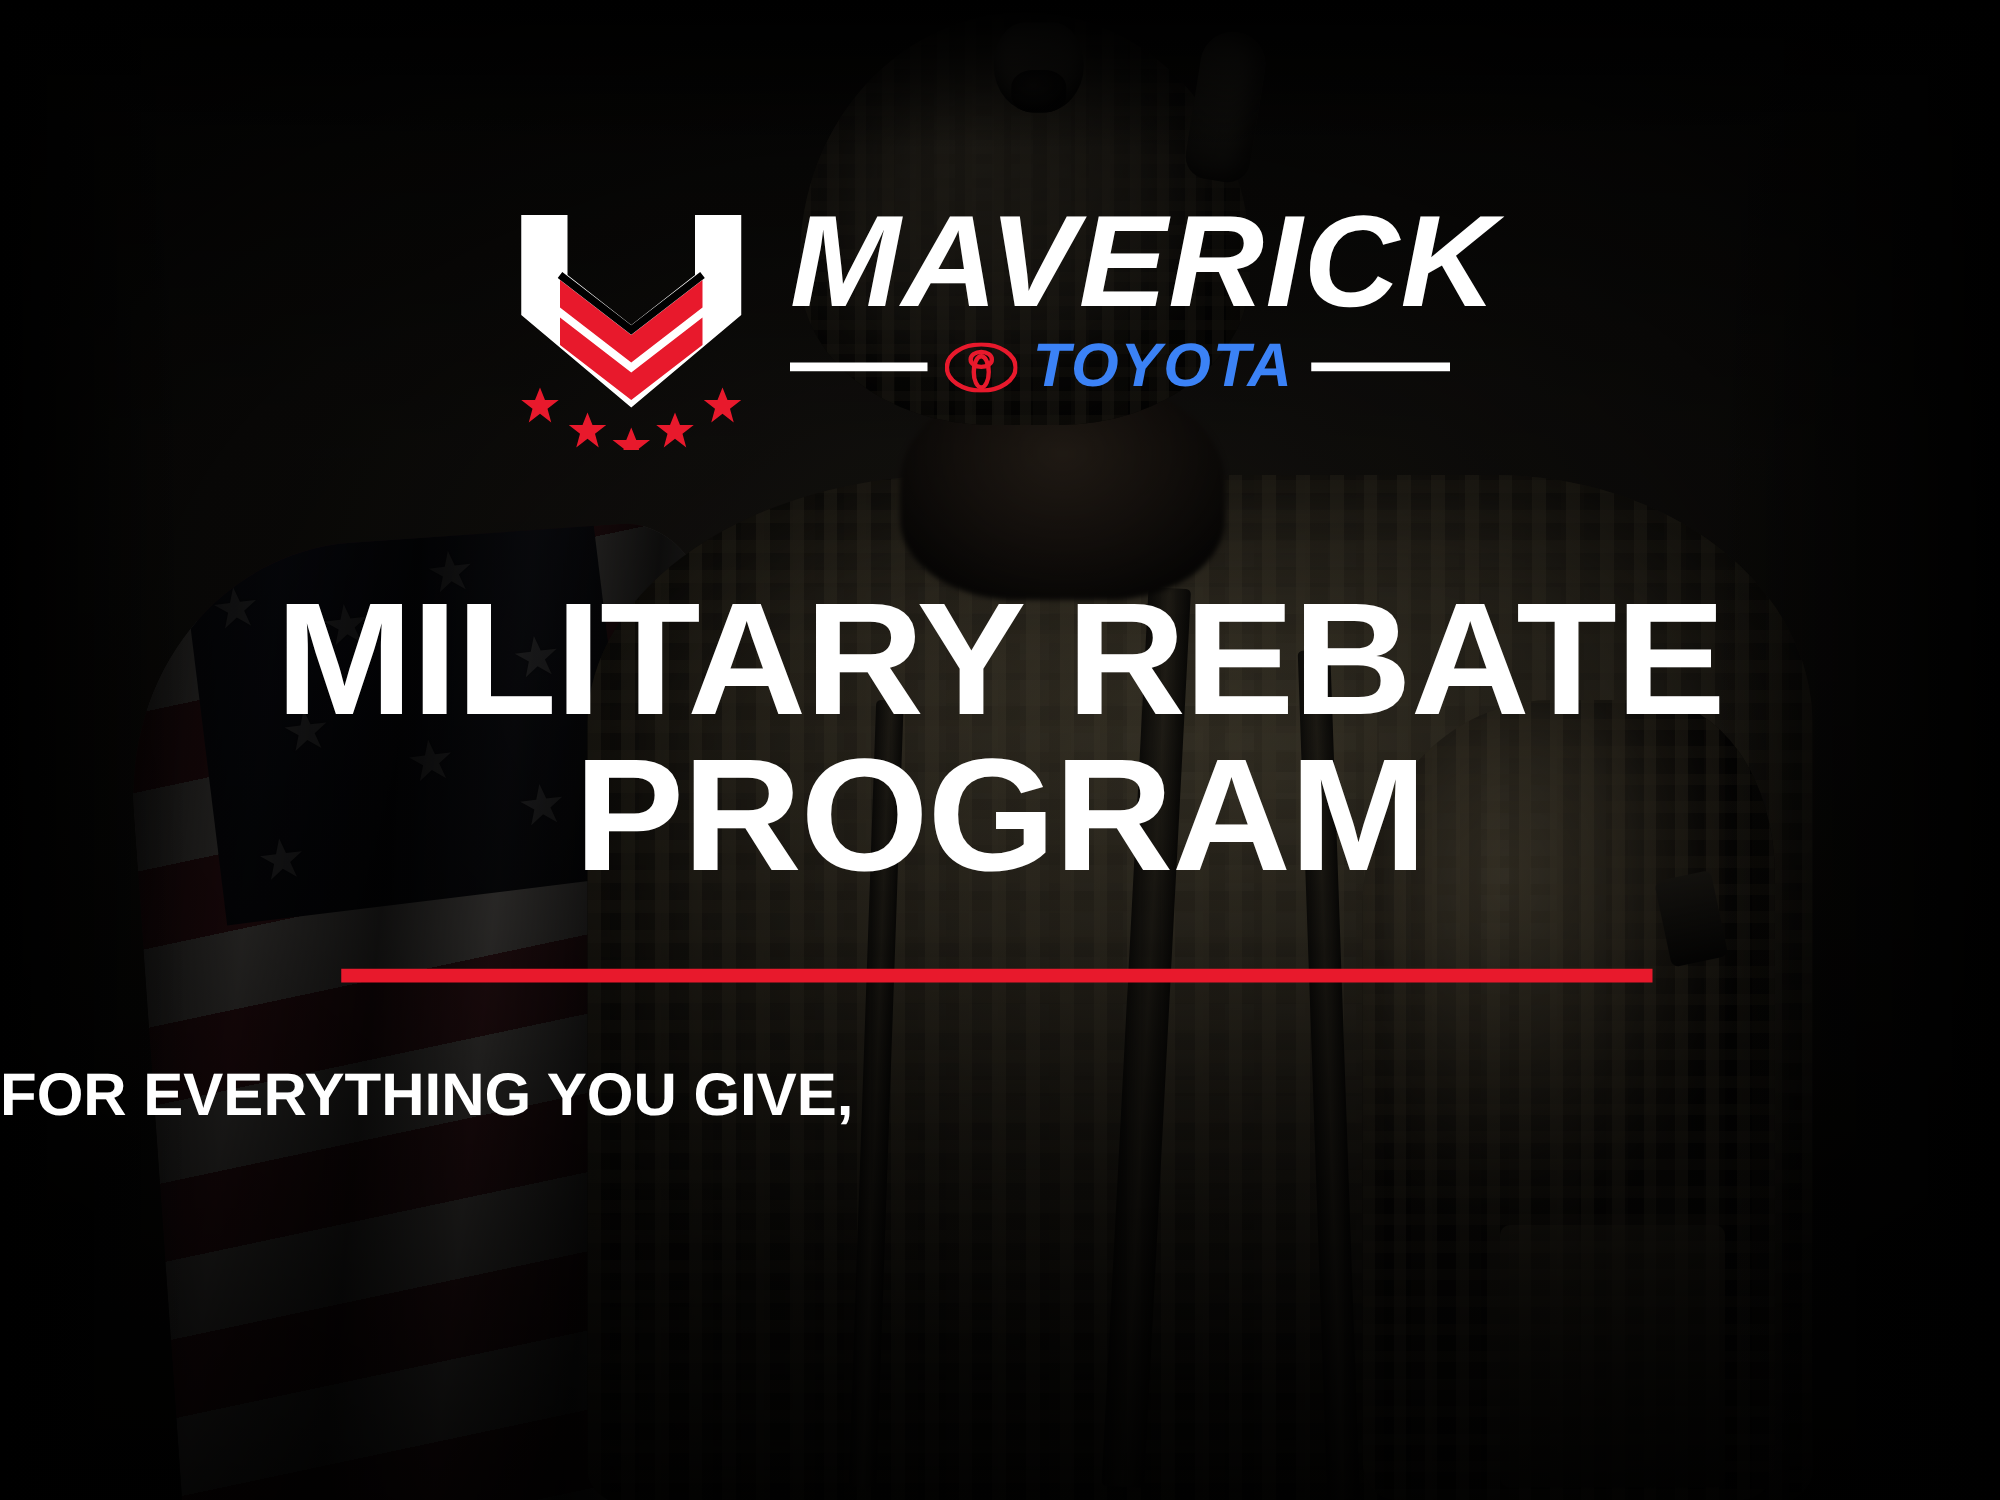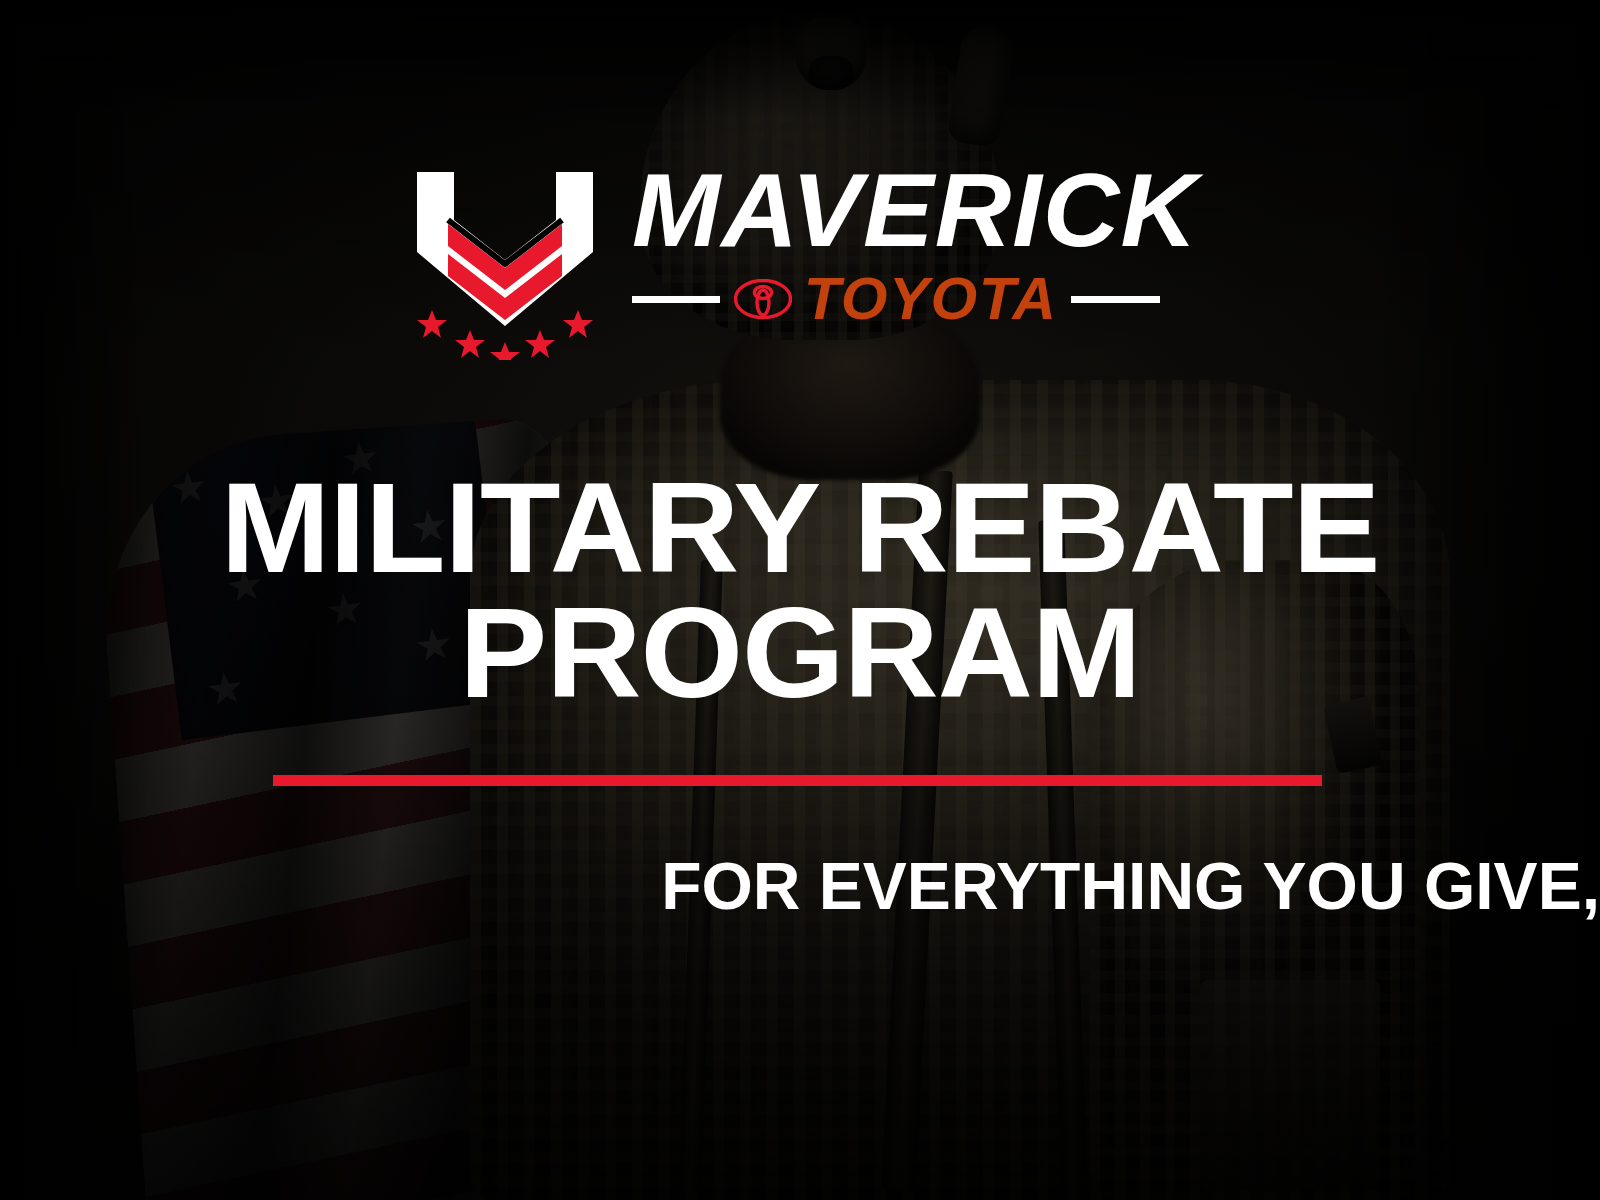--- a/index.html
+++ b/index.html
@@ -215,23 +215,23 @@
     margin-top: 14px;
     width: 528px;
   }
   .rule { height: 7px; background: #ffffff; flex: 1 1 auto; min-width: 24px; }
   .toyota-group { display: flex; align-items: center; gap: 12px; flex: none; }
   .toyota-mark { width: 58px; height: 40px; flex: none; }
   .toyota-mark svg { display: block; width: 100%; height: 100%; }
   .toyota-word {
     font-family: "Liberation Sans", sans-serif;
     font-weight: 700;
-    font-size: 60px;
+    font-size: 49px;
     letter-spacing: 1.5px;
-    color: #c2410c;
+    color: #3b82f6;
     line-height: 1;
     white-space: nowrap;
   }
 
   
   .headline {
     position: absolute;
     left: 0; right: 0; top: 465px;
     text-align: center;
     color: #ffffff;
@@ -251,25 +251,25 @@
     top: 775px;
     width: 1049px;
     height: 11px;
     background: #e8192c;
   }
 
   
   .subhead {
     position: absolute;
     left: 0; right: 0; top: 850px;
-    text-align: right;
+    text-align: left;
     color: #ffffff;
     font-family: "Liberation Sans", sans-serif;
     font-weight: 700;
-    font-size: 66px;
+    font-size: 48px;
     line-height: 1.12;
     letter-spacing: 0px;
     transform: scaleX(1.0);
   }
   .subhead .sh-line { display: block; white-space: nowrap; }
 </style>
 </head>
 <body>
 
 <div id="stage">

